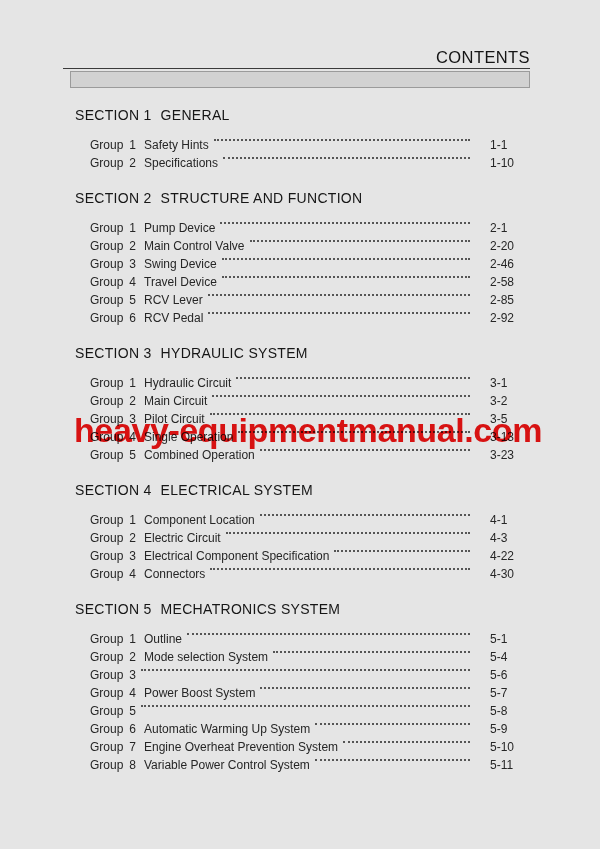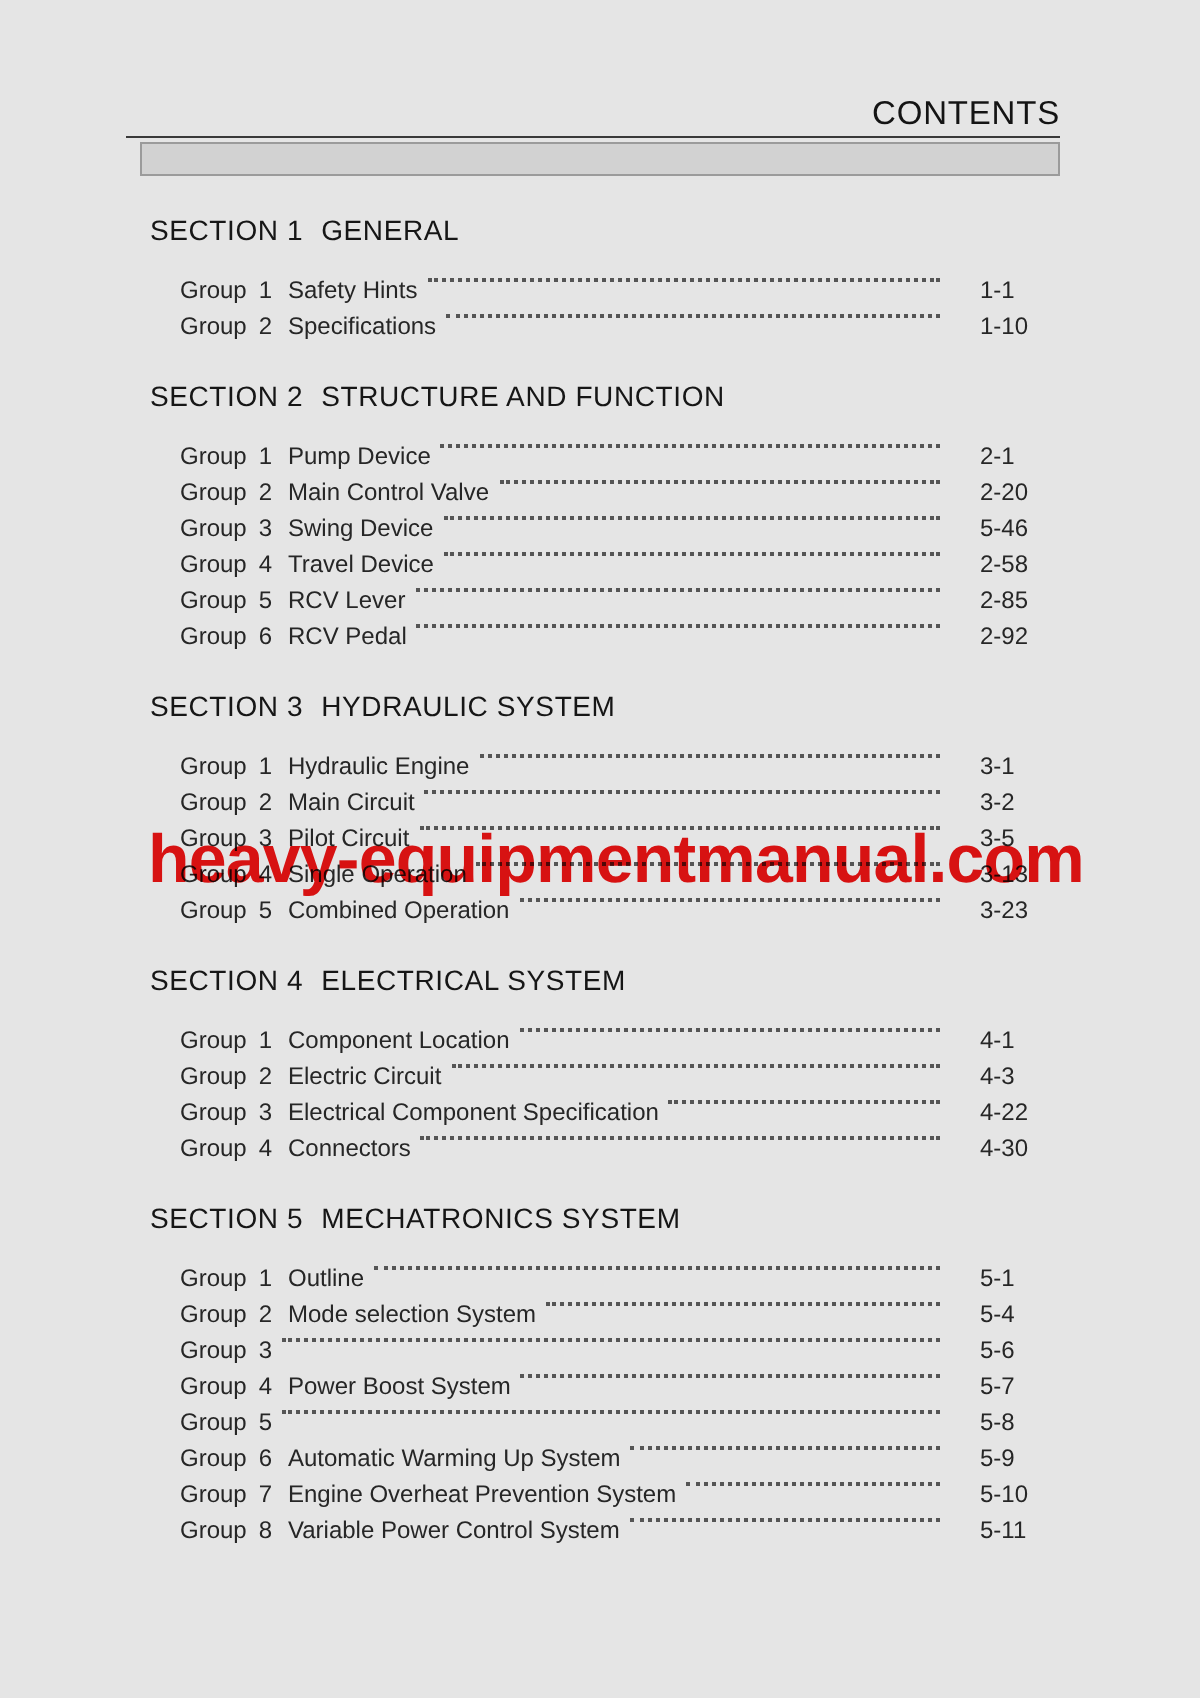--- a/index.html
+++ b/index.html
@@ -140,21 +140,21 @@
     <span class="g-title">Main Control Valve</span>
     <span class="dots"></span>
     <span class="g-page">2-20</span>
   </div>
 
   <div class="row">
     <span class="g-label">Group</span>
     <span class="g-num">3</span>
     <span class="g-title">Swing Device</span>
     <span class="dots"></span>
-    <span class="g-page">5-46</span>
+    <span class="g-page">2-46</span>
   </div>
 
   <div class="row">
     <span class="g-label">Group</span>
     <span class="g-num">4</span>
     <span class="g-title">Travel Device</span>
     <span class="dots"></span>
     <span class="g-page">2-58</span>
   </div>
 
@@ -178,21 +178,21 @@
 
   <section class="section">
     <h2 class="section-title">
       <span class="sec-prefix">SECTION 3</span>
       <span class="sec-name">HYDRAULIC SYSTEM</span>
     </h2>
     <div class="rows">
   <div class="row">
     <span class="g-label">Group</span>
     <span class="g-num">1</span>
-    <span class="g-title">Hydraulic Engine</span>
+    <span class="g-title">Hydraulic Circuit</span>
     <span class="dots"></span>
     <span class="g-page">3-1</span>
   </div>
 
   <div class="row">
     <span class="g-label">Group</span>
     <span class="g-num">2</span>
     <span class="g-title">Main Circuit</span>
     <span class="dots"></span>
     <span class="g-page">3-2</span>

